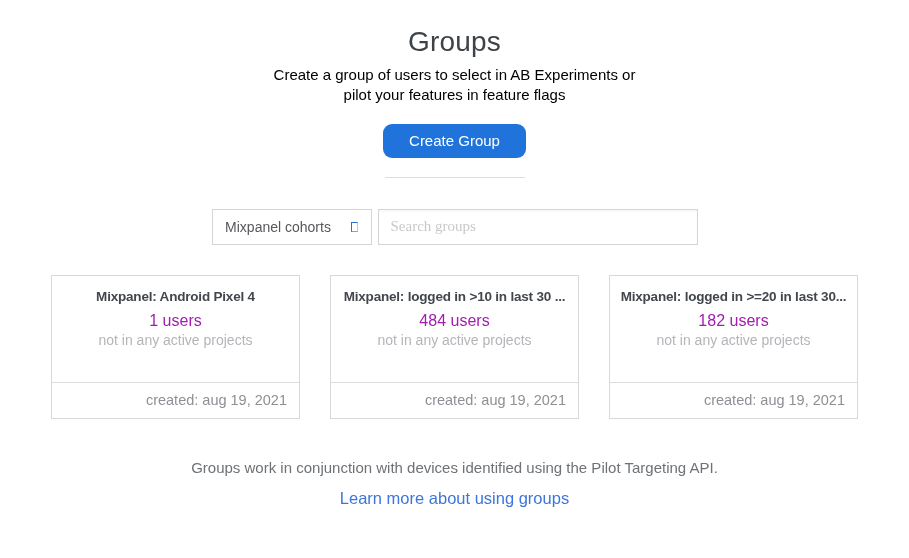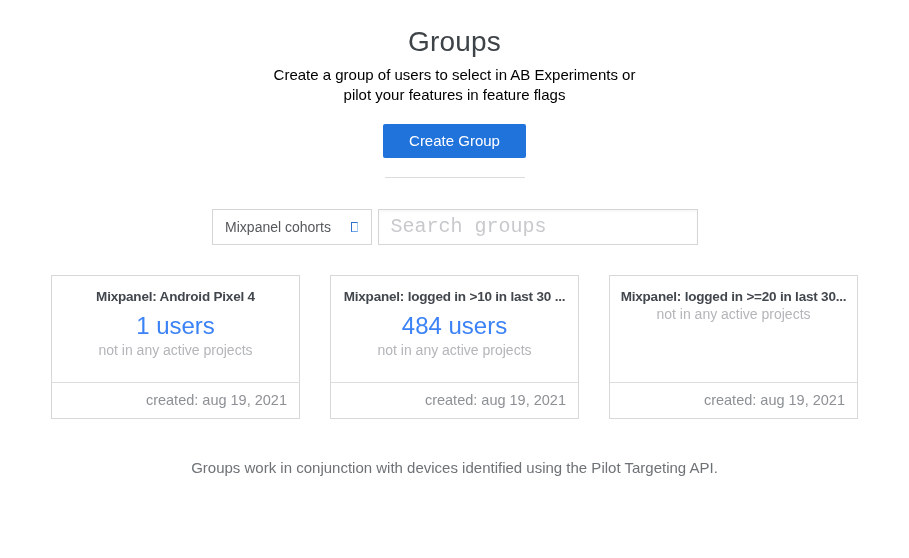--- a/index.html
+++ b/index.html
@@ -25,21 +25,21 @@
   }
   .subtitle span { display: block; }
 
   .create-btn {
     margin-top: 19px;
     height: 34px;
     padding: 0 26px;
     background: #2173dc;
     color: #ffffff;
     border: none;
-    border-radius: 2px;
+    border-radius: 9px;
     font-size: 15px;
     font-family: inherit;
     cursor: pointer;
   }
   .divider {
     width: 140px;
     border: none;
     border-top: 1px solid #dcdcdc;
     margin: 19px auto 0;
   }
@@ -70,22 +70,22 @@
     height: 10px;
     border: 1px solid #2f6fd0;
     border-right-color: #a9ccf2;
     border-bottom-color: #6fa3e8;
   }
   .search-input {
     width: 320px;
     height: 36px;
     border: 1px solid #d5d5d5;
     padding: 0 12px;
-    font-size: 20px;
-    font-family: Liberation Mono, monospace;
+    font-size: 15px;
+    font-family: Liberation Serif, serif;
     color: #b91c1c;
     box-shadow: inset 0 2px 2px rgba(0,0,0,0.03);
     outline: none;
   }
   .search-input::placeholder { color: #c7c9cc; }
 
   .cards {
     margin-top: 30px;
     display: flex;
     justify-content: center;
@@ -106,22 +106,22 @@
     font-size: 13.5px;
     font-weight: 700;
     color: #42474d;
     letter-spacing: -0.2px;
     white-space: nowrap;
     overflow: hidden;
     padding: 0 6px;
   }
   .card-users {
     margin-top: 8px;
-    font-size: 24px;
-    color: #3b82f6;
+    font-size: 16px;
+    color: #a21caf;
   }
   .card-status {
     margin-top: 2px;
     font-size: 14px;
     color: #b3b5b9;
   }
   .card-footer {
     border-top: 1px solid #dddddd;
     padding: 9px 12px 10px;
     text-align: right;
@@ -183,23 +183,25 @@
         <div class="card-title">Mixpanel: logged in &gt;10 in last 30 ...</div>
         <div class="card-users">484 users</div>
         <div class="card-status">not in any active projects</div>
       </div>
       <div class="card-footer">created: aug 19, 2021</div>
     </div>
 
     <div class="card">
       <div class="card-body">
         <div class="card-title">Mixpanel: logged in &gt;=20 in last 30...</div>
+        <div class="card-users">182 users</div>
         <div class="card-status">not in any active projects</div>
       </div>
       <div class="card-footer">created: aug 19, 2021</div>
     </div>
 
   </div>
 
   <p class="footer-note">Groups work in conjunction with devices identified using the Pilot Targeting API.</p>
 
+  <a class="footer-link" href="#">Learn more about using groups</a>
 
 </main>
 
 </body></html>

